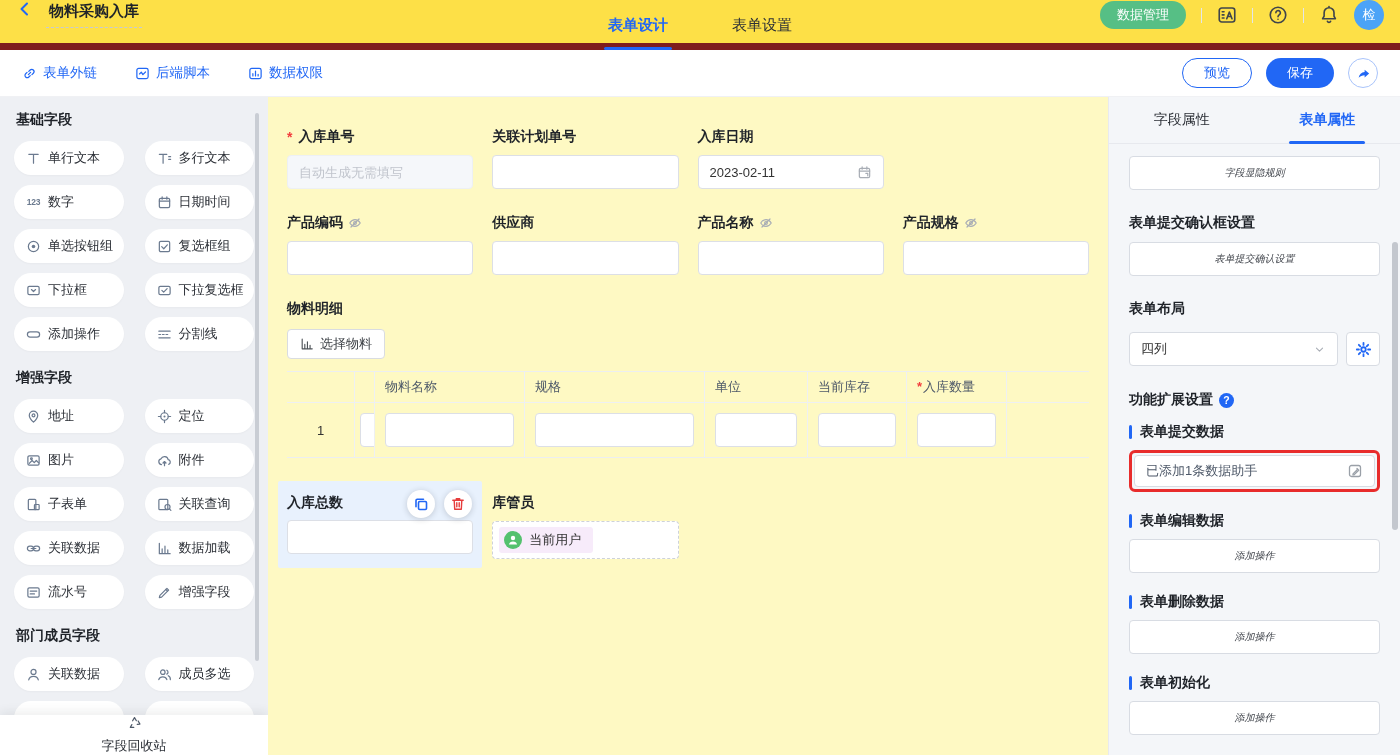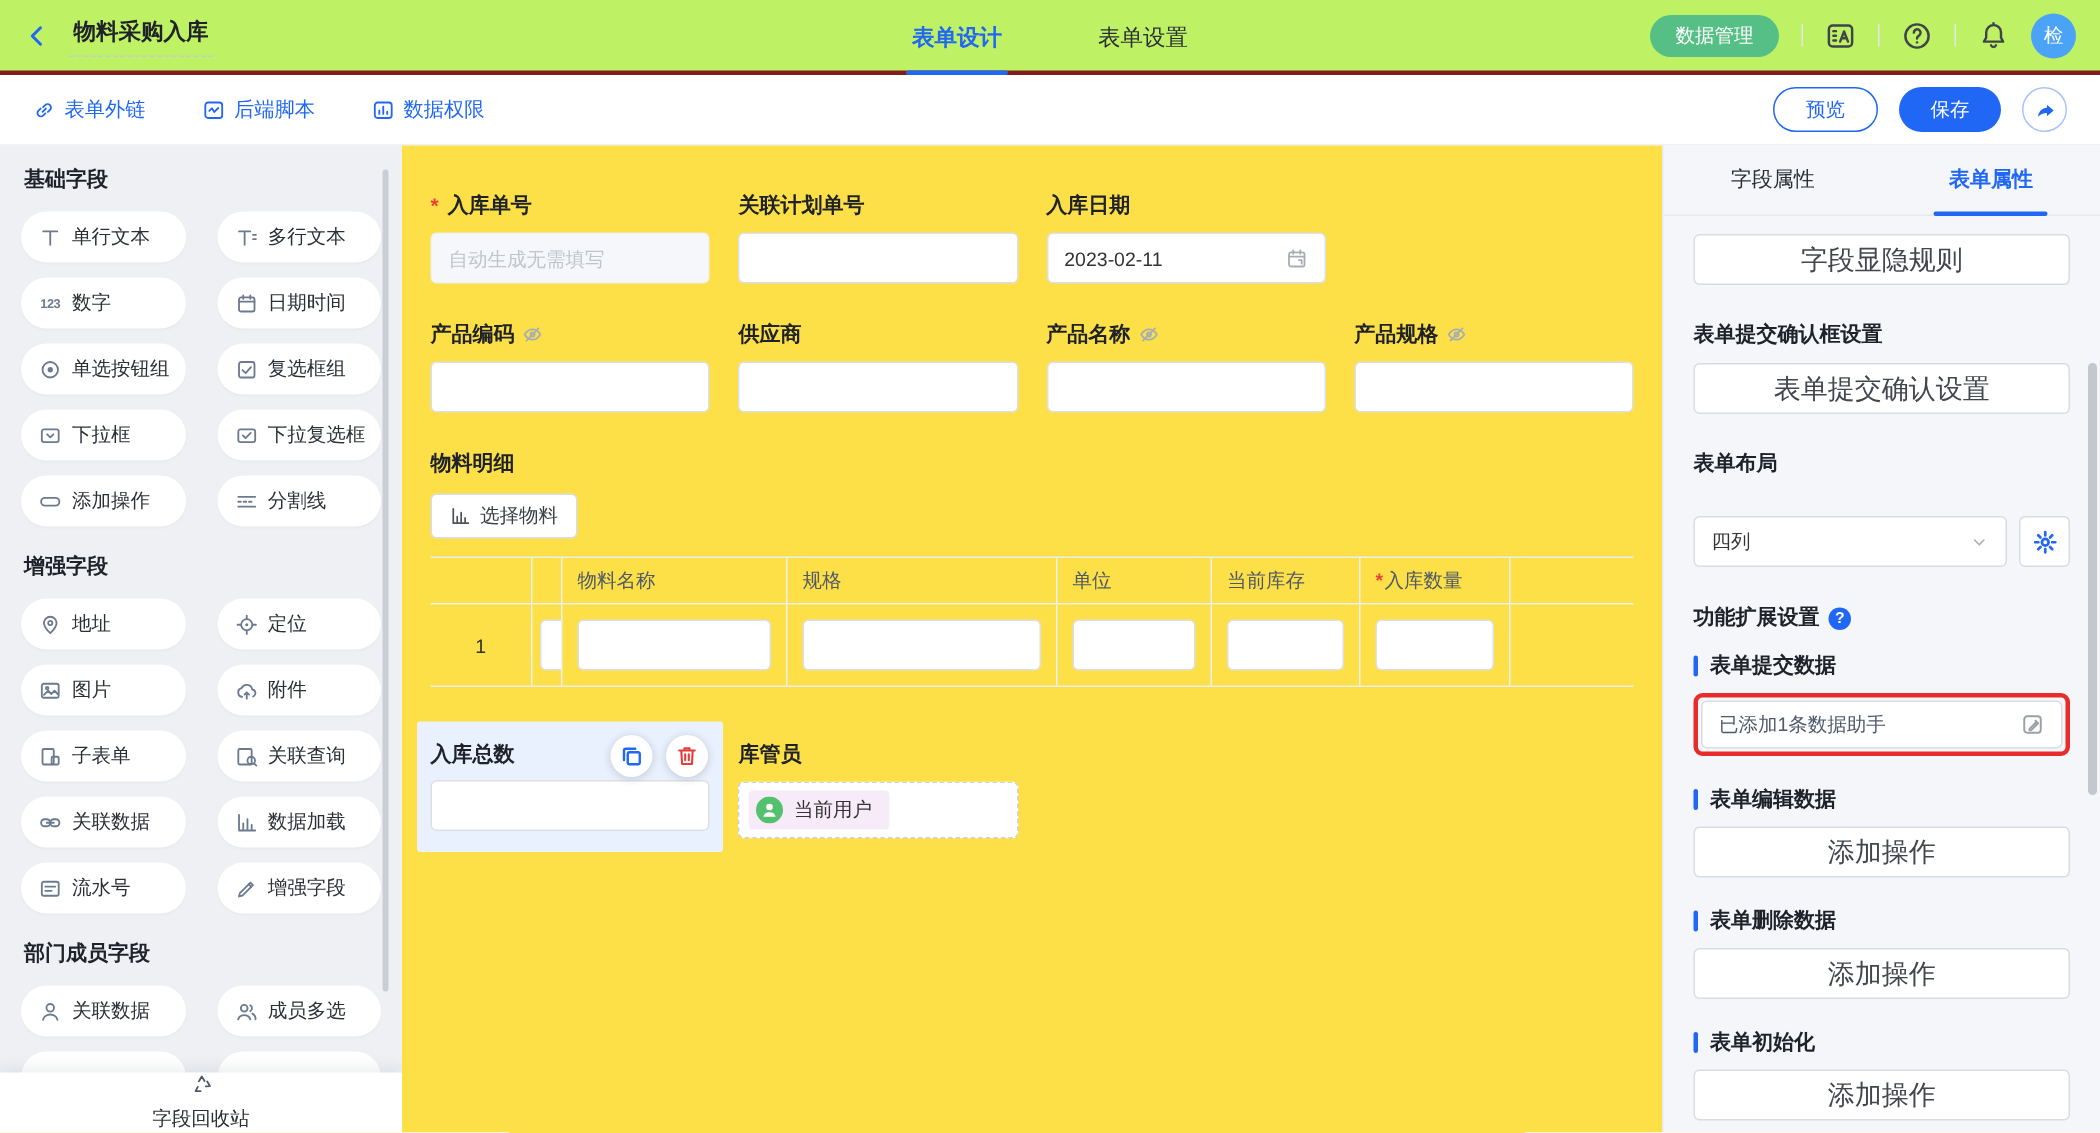--- a/index.html
+++ b/index.html
@@ -2,21 +2,21 @@
 <html><head>
 <meta charset="utf-8">
 <style>
   * { margin:0; padding:0; box-sizing:border-box; }
   html,body { background:#fff; }
   body { font-family:"Liberation Sans","DejaVu Sans",sans-serif; color:#1f2329; }
   .app { width:1400px; height:755px; position:relative; overflow:hidden; background:#fff; font-size:14px; }
   svg.ic { fill:none; stroke:currentColor; stroke-width:1.3; stroke-linecap:round; stroke-linejoin:round; display:block; }
 
   
-  .topbar { height:50px; display:flex; align-items:center; padding:0 16px; border-bottom:3px solid #7f1d1d; position:relative; background:#bef264; }
+  .topbar { height:50px; display:flex; align-items:flex-start; padding:0 16px; border-bottom:7px solid #7f1d1d; position:relative; background:#fde047; }
   .back-btn { display:flex; align-items:center; color:#2167f5; margin-right:12px; cursor:pointer; }
   .doc-title { font-size:15px; font-weight:700; padding:2px 3px 6px; border-bottom:1px dashed #c6cad2; }
   .top-tabs { position:absolute; left:50%; transform:translateX(-50%); top:0; height:50px; display:flex; gap:64px; }
   .top-tab { font-size:15px; color:#2b2f36; height:50px; display:flex; align-items:center; position:relative; cursor:pointer; }
   .top-tab.active { color:#2167f5; font-weight:700; }
   .top-tab.active::after { content:""; position:absolute; left:-4px; right:-4px; bottom:0; height:3px; background:#2167f5; border-radius:2px; }
   .top-right { margin-left:auto; display:flex; align-items:center; gap:15px; }
   .pill-green { background:#56bf85; color:#fff; font-size:13px; height:28px; padding:0 17px; border-radius:14px; border:none; display:flex; align-items:center; cursor:pointer; }
   .vdiv { width:1px; height:15px; background:#e3e5ea; }
   .topicon { color:#3f444b; cursor:pointer; }
@@ -40,21 +40,21 @@
   .side-title.mt { margin-top:18px; }
   .side-grid { display:grid; grid-template-columns:1fr 1fr; column-gap:21px; row-gap:10px; }
   .side-item { height:34px; background:#fff; border-radius:17px; display:flex; align-items:center; padding-left:12px; gap:7px; font-size:13px; color:#2b2f36; cursor:grab; box-shadow:0 1px 2px rgba(31,35,41,.03); }
   .si { width:15px; height:15px; color:#6b7a8f; flex:none; }
   .icon-123 { display:flex; align-items:center; justify-content:center; }
   .icon-123::after { content:"123"; font-size:8.5px; font-weight:700; letter-spacing:-.3px; color:#6b7a8f; }
   .recycle-bar { position:absolute; left:0; bottom:0; width:100%; height:40px; background:#fff; box-shadow:0 -3px 10px rgba(31,35,41,.08); display:flex; align-items:center; justify-content:center; gap:7px; font-size:13px; color:#2b2f36; cursor:pointer;flex-direction:column; }
   .side-scroll { position:absolute; right:9px; top:16px; width:4px; height:548px; background:#c9cdd4; border-radius:2px; }
 
   
-  .canvas { flex:1; background:#fde047; padding:30px 19px 0; position:relative; overflow:hidden; }
+  .canvas { flex:1; background:#fef9c3; padding:30px 19px 0; position:relative; overflow:hidden; }
   .grid4 { display:grid; grid-template-columns:repeat(4,1fr); column-gap:19px; }
   .row2 { margin-top:24px; }
   .f-label { font-size:14px; font-weight:700; color:#1f2329; margin-bottom:9px; display:flex; align-items:center; gap:5px; height:19px; }
   .req::before { content:"*"; color:#f23c3c; font-weight:700; margin-right:1px; }
   .ctl { height:34px; border:1px solid #dcdfe6; border-radius:4px; background:#fff; width:100%; display:flex; align-items:center; padding:0 11px; font-size:13px; color:#333; }
   input.ctl { outline:none; font-family:inherit; }
   input.ctl:disabled { background:#f5f7fa; border-color:#edf0f4; }
   input.ctl::placeholder { color:#c0c4cc; }
   .ctl .spacer { flex:1; }
   .icon-gray { color:#a8adb5; }
@@ -82,24 +82,24 @@
   .pad-top { padding-top:12px; }
   .dashed-box { height:38px; border:1px dashed #cdd2da; border-radius:4px; background:#fff; display:flex; align-items:center; padding:0 6px; }
   .user-tag { display:flex; align-items:center; gap:7px; background:#f7ebfa; border-radius:3px; height:26px; padding:0 12px 0 5px; font-size:13px; color:#333; }
 
   
   .rpanel { width:292px; flex:none; background:#f4f6f9; border-left:1px solid #e8eaef; padding:0 20px; position:relative; overflow:hidden; }
   .rtabs { height:47px; display:flex; margin:0 -20px; border-bottom:1px solid #e7e9ee; }
   .rtab { flex:1; display:flex; align-items:center; justify-content:center; font-size:14px; color:#2b2f36; position:relative; cursor:pointer; }
   .rtab.active { color:#2167f5; font-weight:700; }
   .rtab.active::after { content:""; position:absolute; bottom:-1px; left:50%; transform:translateX(-50%); width:76px; height:3px; background:#2167f5; border-radius:2px; }
-  .pbtn { width:100%; height:34px; background:#fff; border:1px solid #d8dce3; border-radius:4px; font-size:18px; color:#42464d; display:flex; align-items:center; justify-content:center; cursor:pointer; }
+  .pbtn { width:100%; height:34px; background:#fff; border:1px solid #d8dce3; border-radius:4px; font-size:10px; color:#42464d; display:flex; align-items:center; justify-content:center; cursor:pointer;font-style:italic; }
   .mt12 { margin-top:12px; } .mt10 { margin-top:10px; } .mt9 { margin-top:9px; }
   .ptitle { font-size:14px; font-weight:700; margin-top:24px; }
-  .layout-row { display:flex; gap:8px; margin-top:26px; }
+  .layout-row { display:flex; gap:8px; margin-top:14px; }
   .pselect { flex:1; height:34px; background:#fff; border:1px solid #d8dce3; border-radius:4px; display:flex; align-items:center; padding:0 11px; font-size:13px; color:#333; cursor:pointer; }
   .gear-btn { width:34px; height:34px; background:#fff; border:1px solid #d8dce3; border-radius:4px; display:flex; align-items:center; justify-content:center; color:#2167f5; cursor:pointer; }
   .ext-title { display:flex; align-items:center; gap:6px; margin-top:25px; font-weight:700; font-size:14px; }
   .qmark { width:15px; height:15px; border-radius:50%; background:#2167f5; color:#fff; font-size:10.5px; font-weight:700; display:flex; align-items:center; justify-content:center; }
   .qmark::after { content:"?"; }
   .group-title { display:flex; align-items:center; gap:8px; margin-top:20px; font-weight:700; font-size:14px; }
   .group-title.first { margin-top:14px; }
   .group-title::before { content:""; width:3px; height:14px; background:#2167f5; border-radius:1.5px; }
   .hl-wrap { margin-top:9px; border:3px solid #e82c2c; border-radius:6px; padding:2px; }
   .hl-btn { width:100%; height:32px; background:#fff; border:1px solid #d8dce3; border-radius:4px; display:flex; align-items:center; padding:0 11px; font-size:13px; color:#4e5969; cursor:pointer; }

